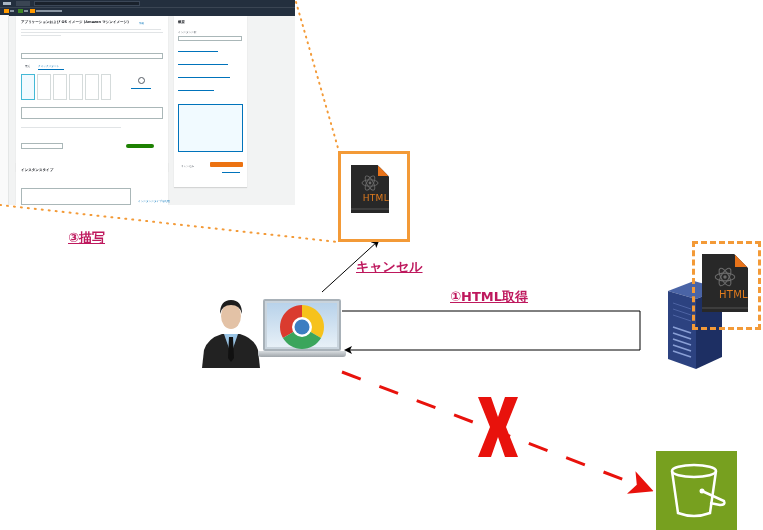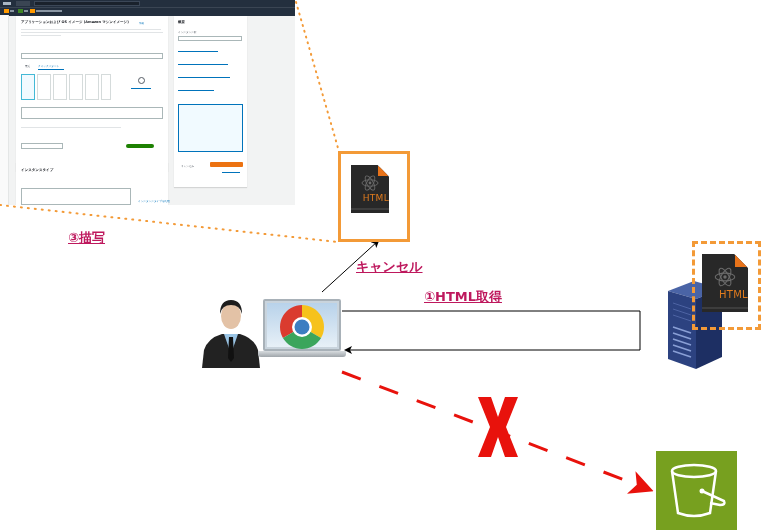--- a/index.html
+++ b/index.html
@@ -138,21 +138,21 @@
     <ellipse cx="9" cy="9" rx="8" ry="3.2" fill="none" stroke="#6b6b6b" stroke-width="0.9" transform="rotate(60 9 9)"></ellipse>
     <ellipse cx="9" cy="9" rx="8" ry="3.2" fill="none" stroke="#6b6b6b" stroke-width="0.9" transform="rotate(120 9 9)"></ellipse>
     <circle cx="9" cy="9" r="1.4" fill="#6b6b6b"></circle>
   </svg>
   <div class="lbl">HTML</div>
   <div class="base"></div>
 </div>
 
 <div class="abs label-orange" style="left:68px;top:229px;">③描写</div>
 <div class="abs label-orange" style="left:356px;top:258px;">キャンセル</div>
-<div class="abs label-orange" style="left:424px;top:288px;text-align:center;">①HTML取得</div>
+<div class="abs label-orange" style="left:450px;top:288px;text-align:center;">①HTML取得</div>
 
 <svg class="abs" style="left:200px;top:292px;" width="62" height="76" viewBox="0 0 62 76">
   <path d="M2,76 L4,58 Q8,46 22,42 L40,42 Q54,46 58,58 L60,76 Z" fill="#222"></path>
   <path d="M24,42 L31,62 L38,42 Z" fill="#9ac4e4"></path>
   <path d="M29,45 L33,45 L34,66 L31,70 L28,66 Z" fill="#111"></path>
   <ellipse cx="31" cy="24" rx="10" ry="13" fill="#e3c2a6"></ellipse>
   <path d="M20,22 Q20,8 31,8 Q42,8 42,22 Q40,13 31,13 Q22,13 20,22 Z" fill="#1d1d1d"></path>
 </svg>
 
 <div class="abs" style="left:263px;top:299px;width:78px;height:52px;background:#c9d4dd;border:2px solid #a8b1b8;border-radius:2px;box-sizing:border-box;">

